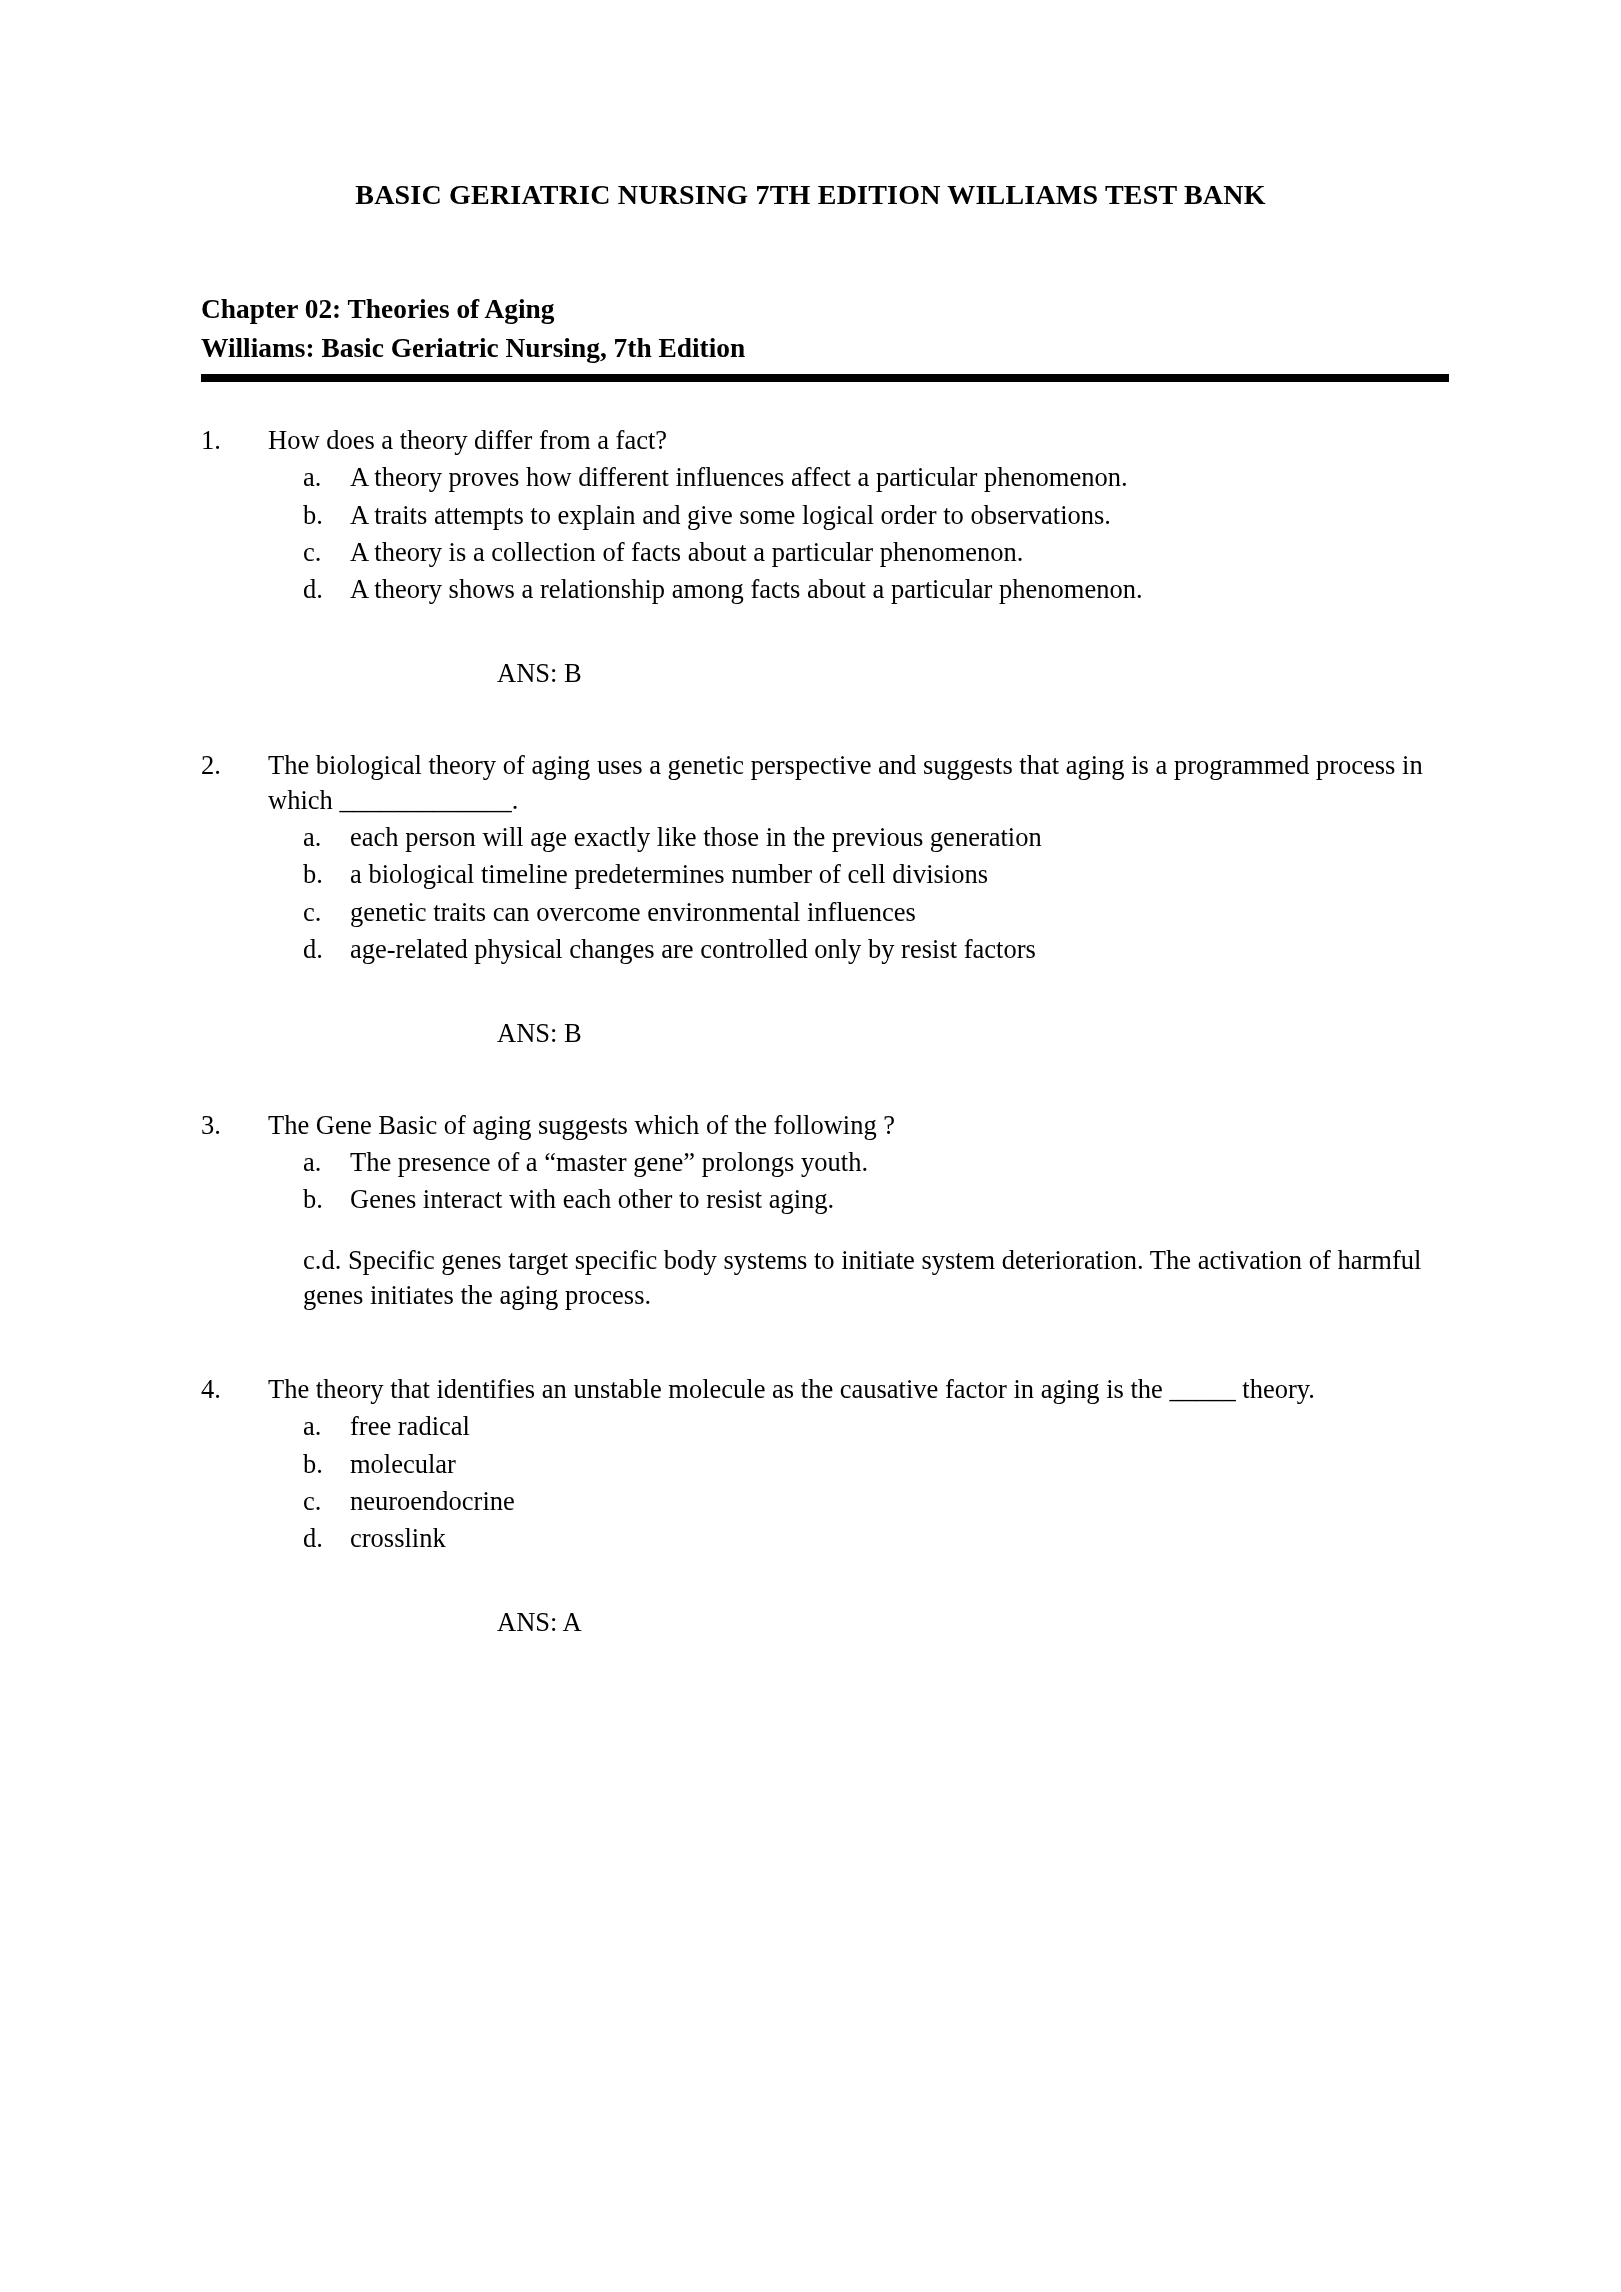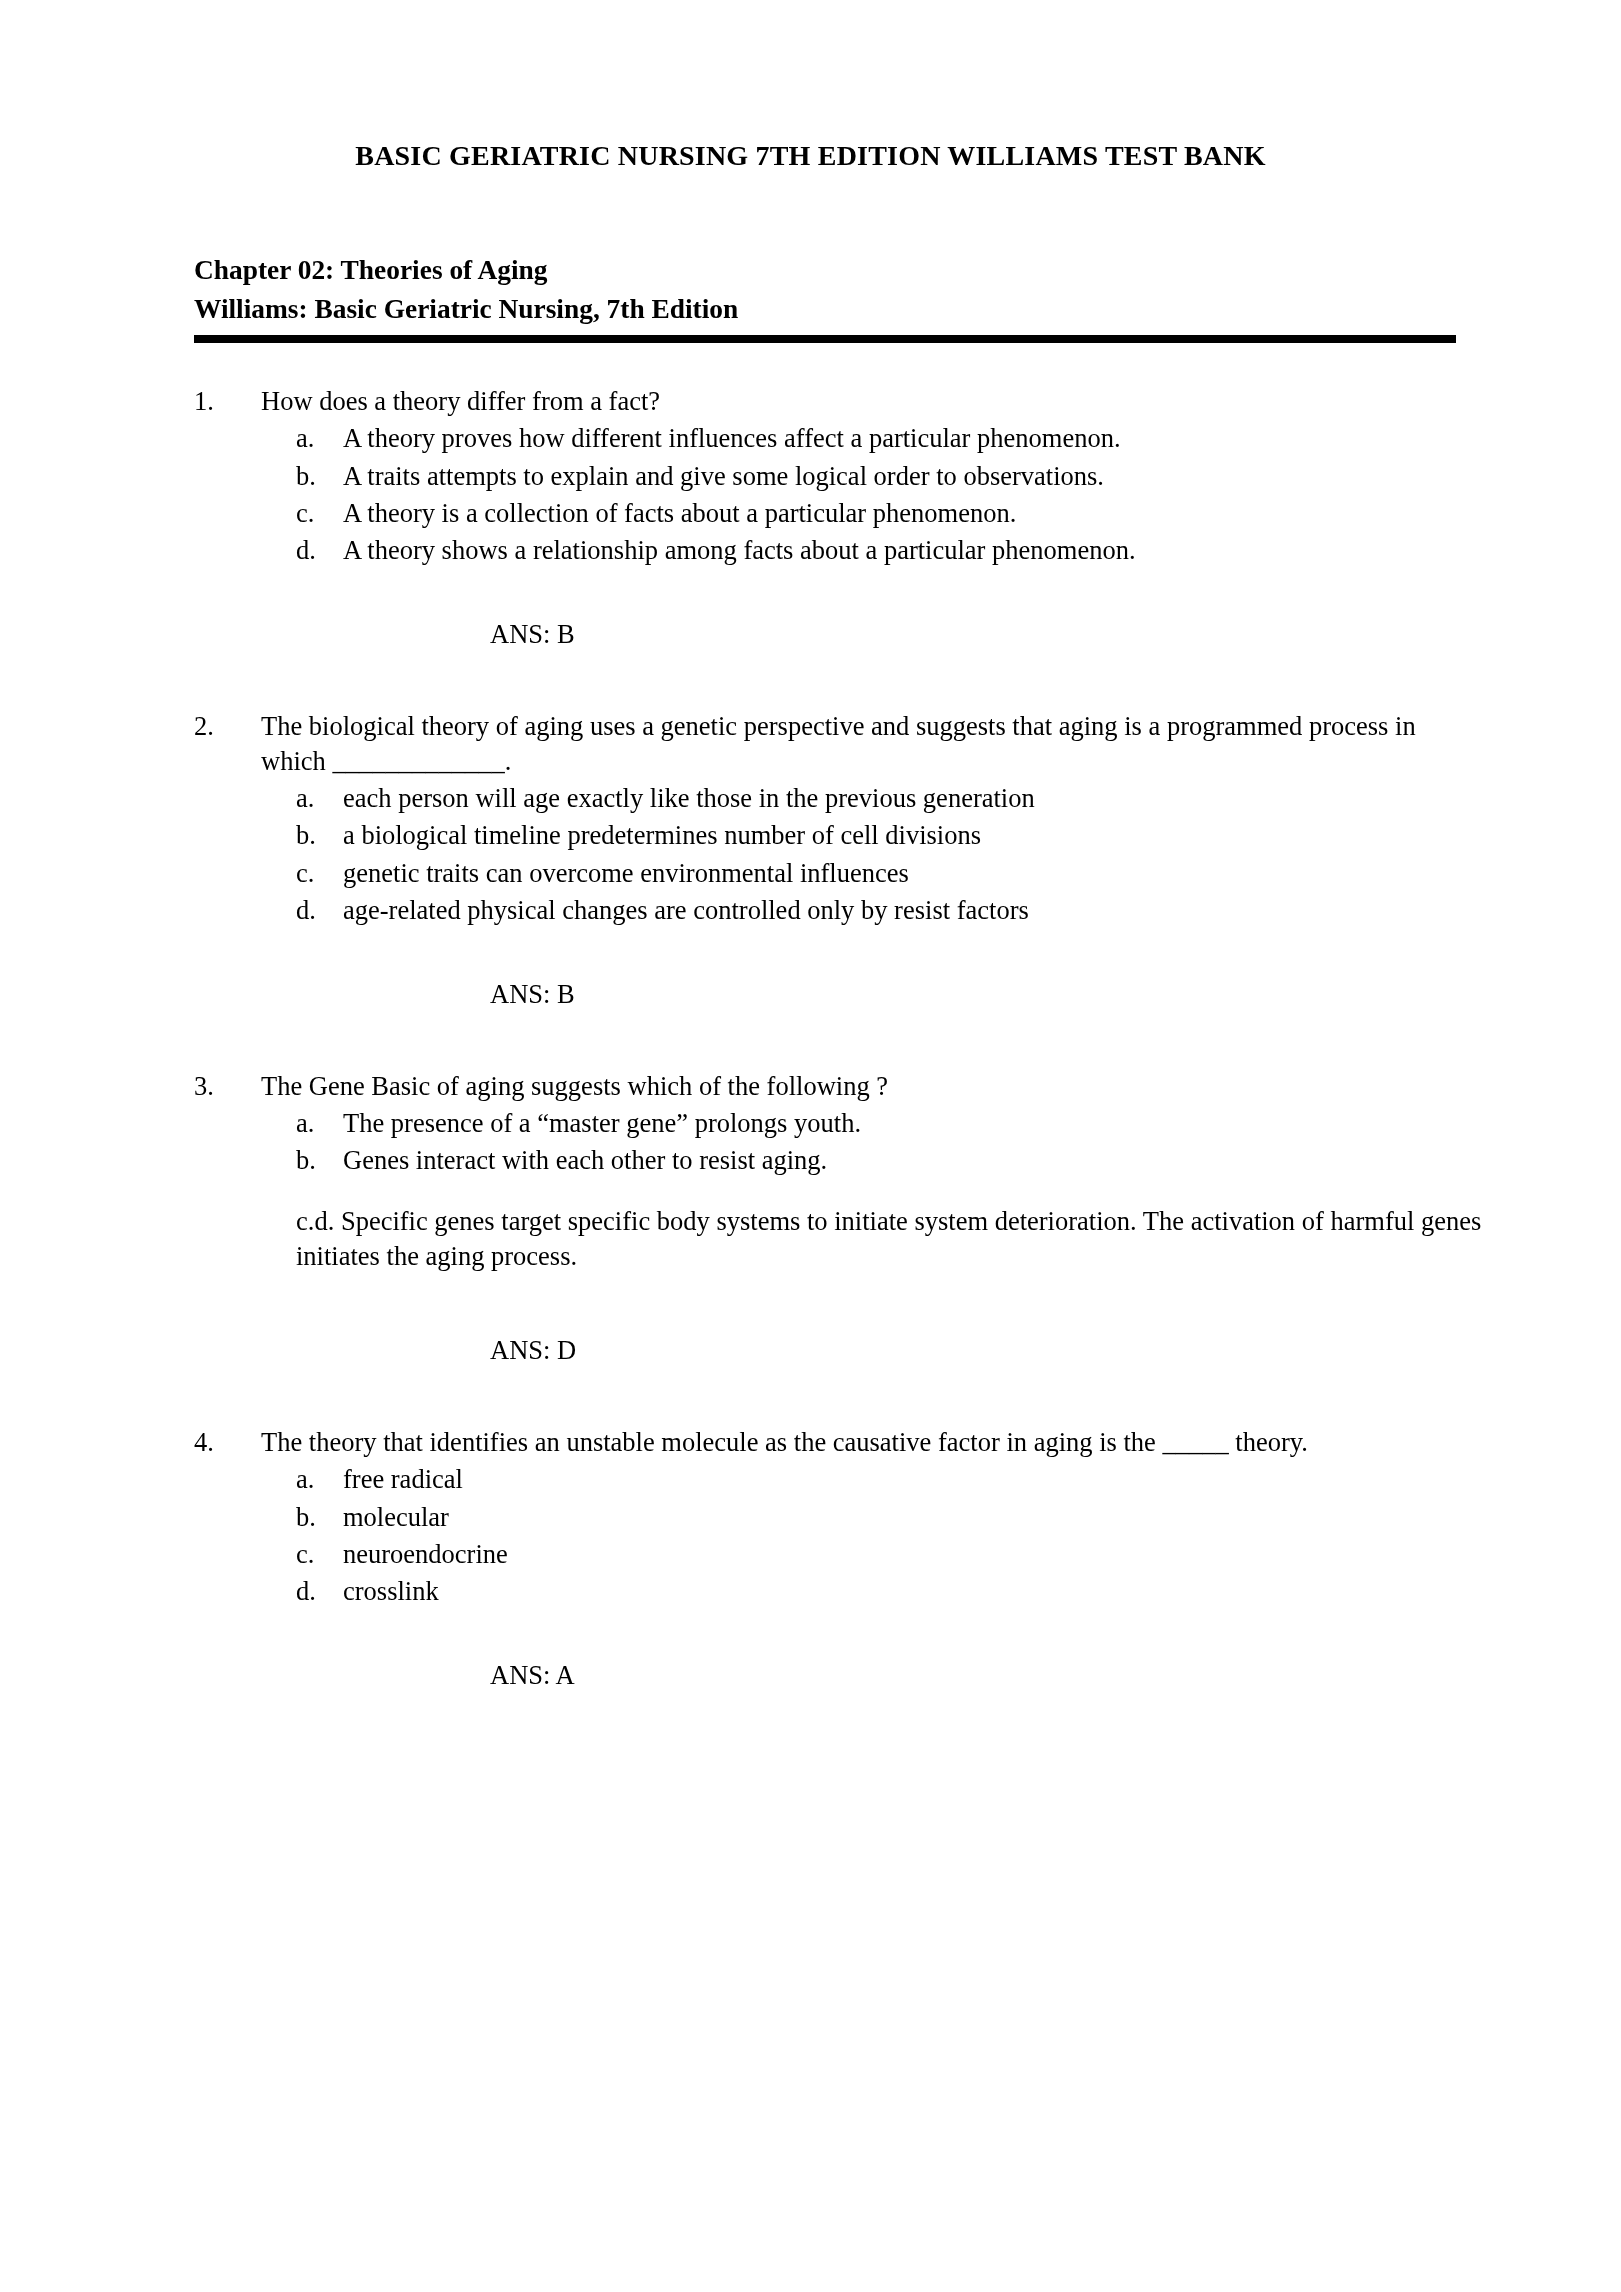--- a/index.html
+++ b/index.html
@@ -12,22 +12,23 @@
     height: 2293px;
     font-family: "Liberation Serif", serif;
     color: #000000;
     position: relative;
     overflow: hidden;
   }
   .page {
     box-sizing: border-box;
     width: 1621px;
     height: 2234px;
-    padding: 0;
+    padding: 7px;
     position: relative;
+    margin-top: 32px;
   }
   .doc-title {
     font-weight: bold;
     font-size: 28px;
     text-align: center;
     line-height: 1.35;
     margin: 0;
     padding-top: 137px;
     padding-left: 323px;
     padding-right: 323px;
@@ -184,21 +185,20 @@
       <div class="choice-row">
         <div class="choice-letter">a.</div>
         <div class="choice-text">The presence of a “master gene” prolongs youth.</div>
       </div>
       <div class="choice-row">
         <div class="choice-letter">b.</div>
         <div class="choice-text">Genes interact with each other to resist aging.</div>
       </div>
     </div>
     <div class="choice-merged">c.d.  Specific genes target specific body systems to initiate system deterioration. The activation of harmful genes initiates the aging process.</div>
-    <div class="ans" style="margin-top:61px;">ANS: D</div>
   </div>
 
   <div class="q-block gap-lg">
     <div class="q-row">
       <div class="q-num">4.</div>
       <div class="q-text">The theory that identifies an unstable molecule as the causative factor in aging is the _____ theory.</div>
     </div>
     <div class="choices">
       <div class="choice-row">
         <div class="choice-letter">a.</div>

